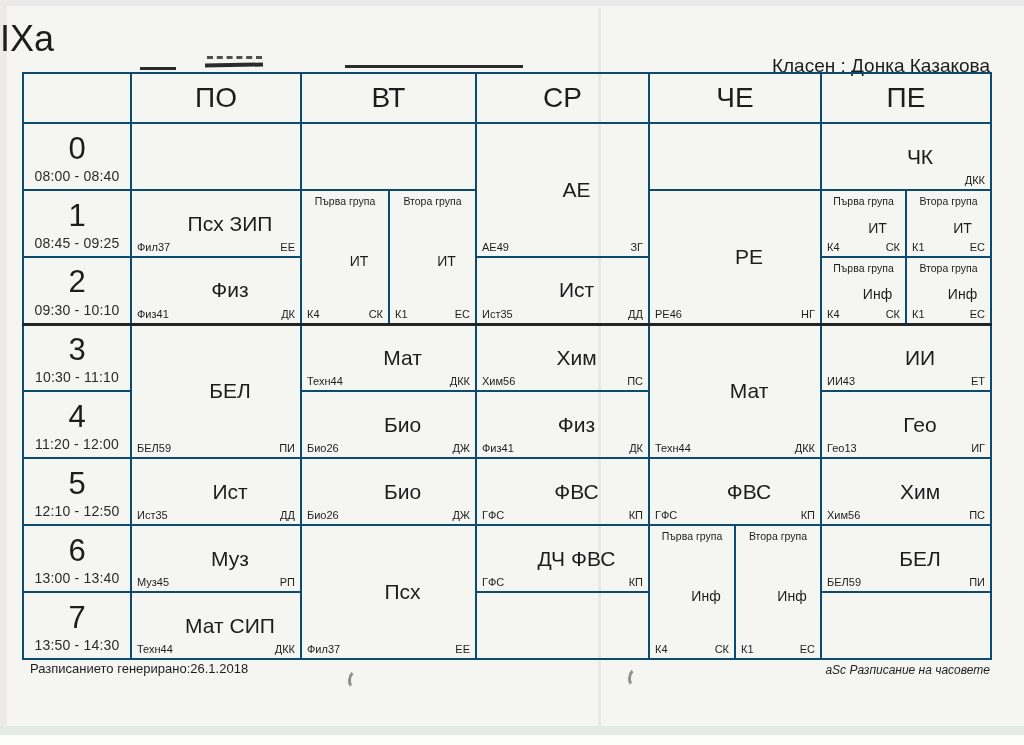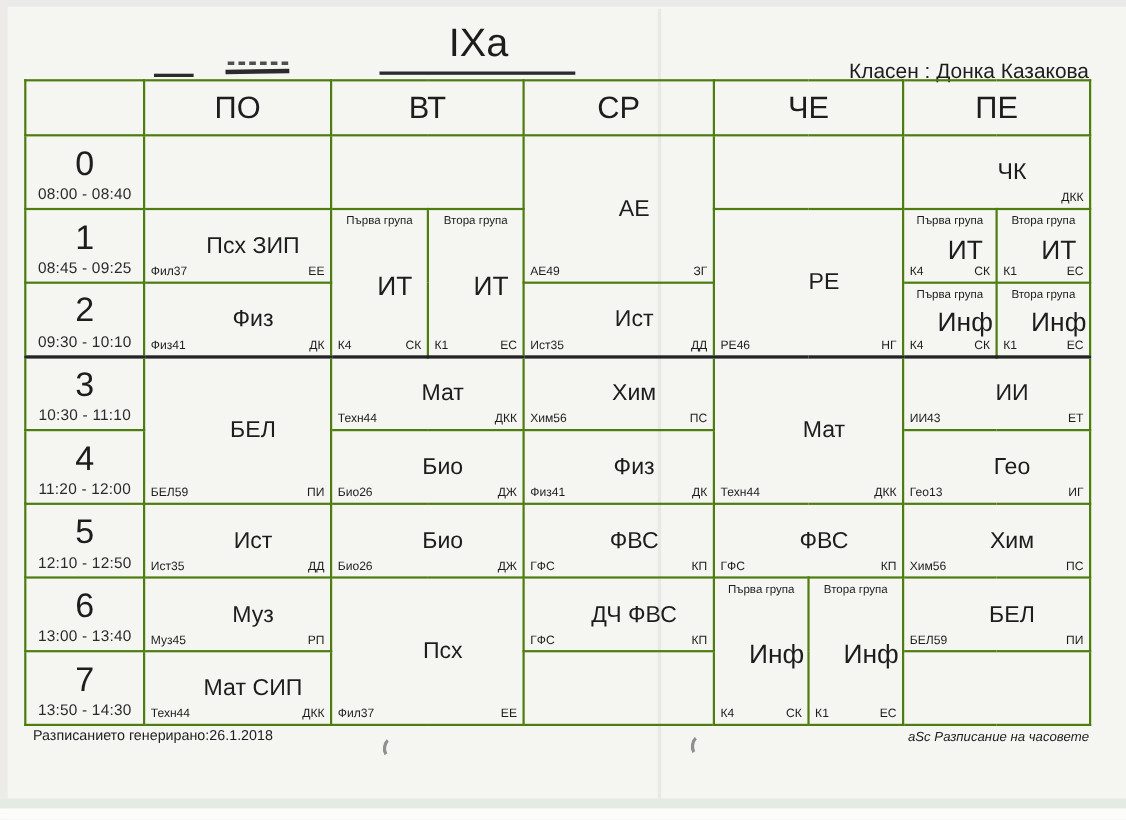--- a/index.html
+++ b/index.html
@@ -16,41 +16,41 @@
   .strip-bottom { position:absolute; left:0; top:735px; width:1024px; height:10px; background:#fcfcfb; }
   .fold { position:absolute; left:598px; top:8px; width:3px; height:718px; background:rgba(140,140,140,0.12); }
   .smudge-bar { position:absolute; left:205px; top:63px; width:58px; height:4px; background:#2b2b2b; transform:rotate(-1deg); }
   .smudge-dashes { position:absolute; left:207px; top:56px; width:55px; height:0; border-top:3px dashed #4f4f4f; }
   .seg-a { position:absolute; left:140px; top:67px; width:36px; height:3px; background:#2b2b2b; }
   .seg-b { position:absolute; left:345px; top:65px; width:178px; height:3px; background:#2b2b2b; }
   .punch { position:absolute; width:16px; height:20px; border:3px solid transparent; border-left-color:#909090; border-radius:50%; transform:rotate(8deg); }
   .punch.left  { left:348px; top:670px; }
   .punch.right { left:628px; top:668px; }
 
-  .page-title { position:absolute; left:0; top:18px; width:870px; text-align:center; font-size:36px; }
+  .page-title { position:absolute; left:0; top:18px; width:870px; text-align:left; font-size:36px; }
   .class-teacher { position:absolute; right:34px; top:55px; font-size:19px; }
   .footer-left  { position:absolute; left:30px;  top:661px; font-size:13px; }
   .footer-right { position:absolute; right:34px; top:663px; font-size:12px; font-style:italic;margin-left:24px; }
 
   table.tt {
     position:absolute; left:22px; top:72px; width:968px;
     border-collapse:collapse; table-layout:fixed;
   }
-  .tt th, .tt td { border:2px solid #4d7c0f; padding:0; }
+  .tt th, .tt td { border:2px solid #0c4a6e; padding:0; }
   .tt tr.days th { height:50px; font-weight:400; font-size:28px; }
   .tt tr.prow { height:67px; }
   .tt tr.break > td { border-top:3px solid #242424; }
 
   td.timecell { position:relative; }
   .pnum { position:absolute; inset:0 0 16px 0; display:flex; align-items:center; justify-content:center; font-size:31px; }
   .ptime { position:absolute; left:0; right:0; bottom:5px; text-align:center; font-size:14px; letter-spacing:0.2px; color:#2a2a2a; }
 
   td.lesson { position:relative; }
   .subj { position:absolute; inset:0; display:flex; align-items:center; justify-content:center; font-size:21px;padding-left:28px; }
-  td.grp .subj { font-size:24px; }
+  td.grp .subj { font-size:14px; }
   .meta { position:absolute; left:5px; right:5px; bottom:3px; display:flex; justify-content:space-between; font-size:11px; }
   .grp-label { position:absolute; top:4px; left:0; right:0; text-align:center; font-size:10.5px; }
   td.grp .subj { padding-top:8px; }
 </style>
 </head>
 <body>
 
 <div class="strip-top"></div>
 <div class="strip-left"></div>
 <div class="fold"></div>

